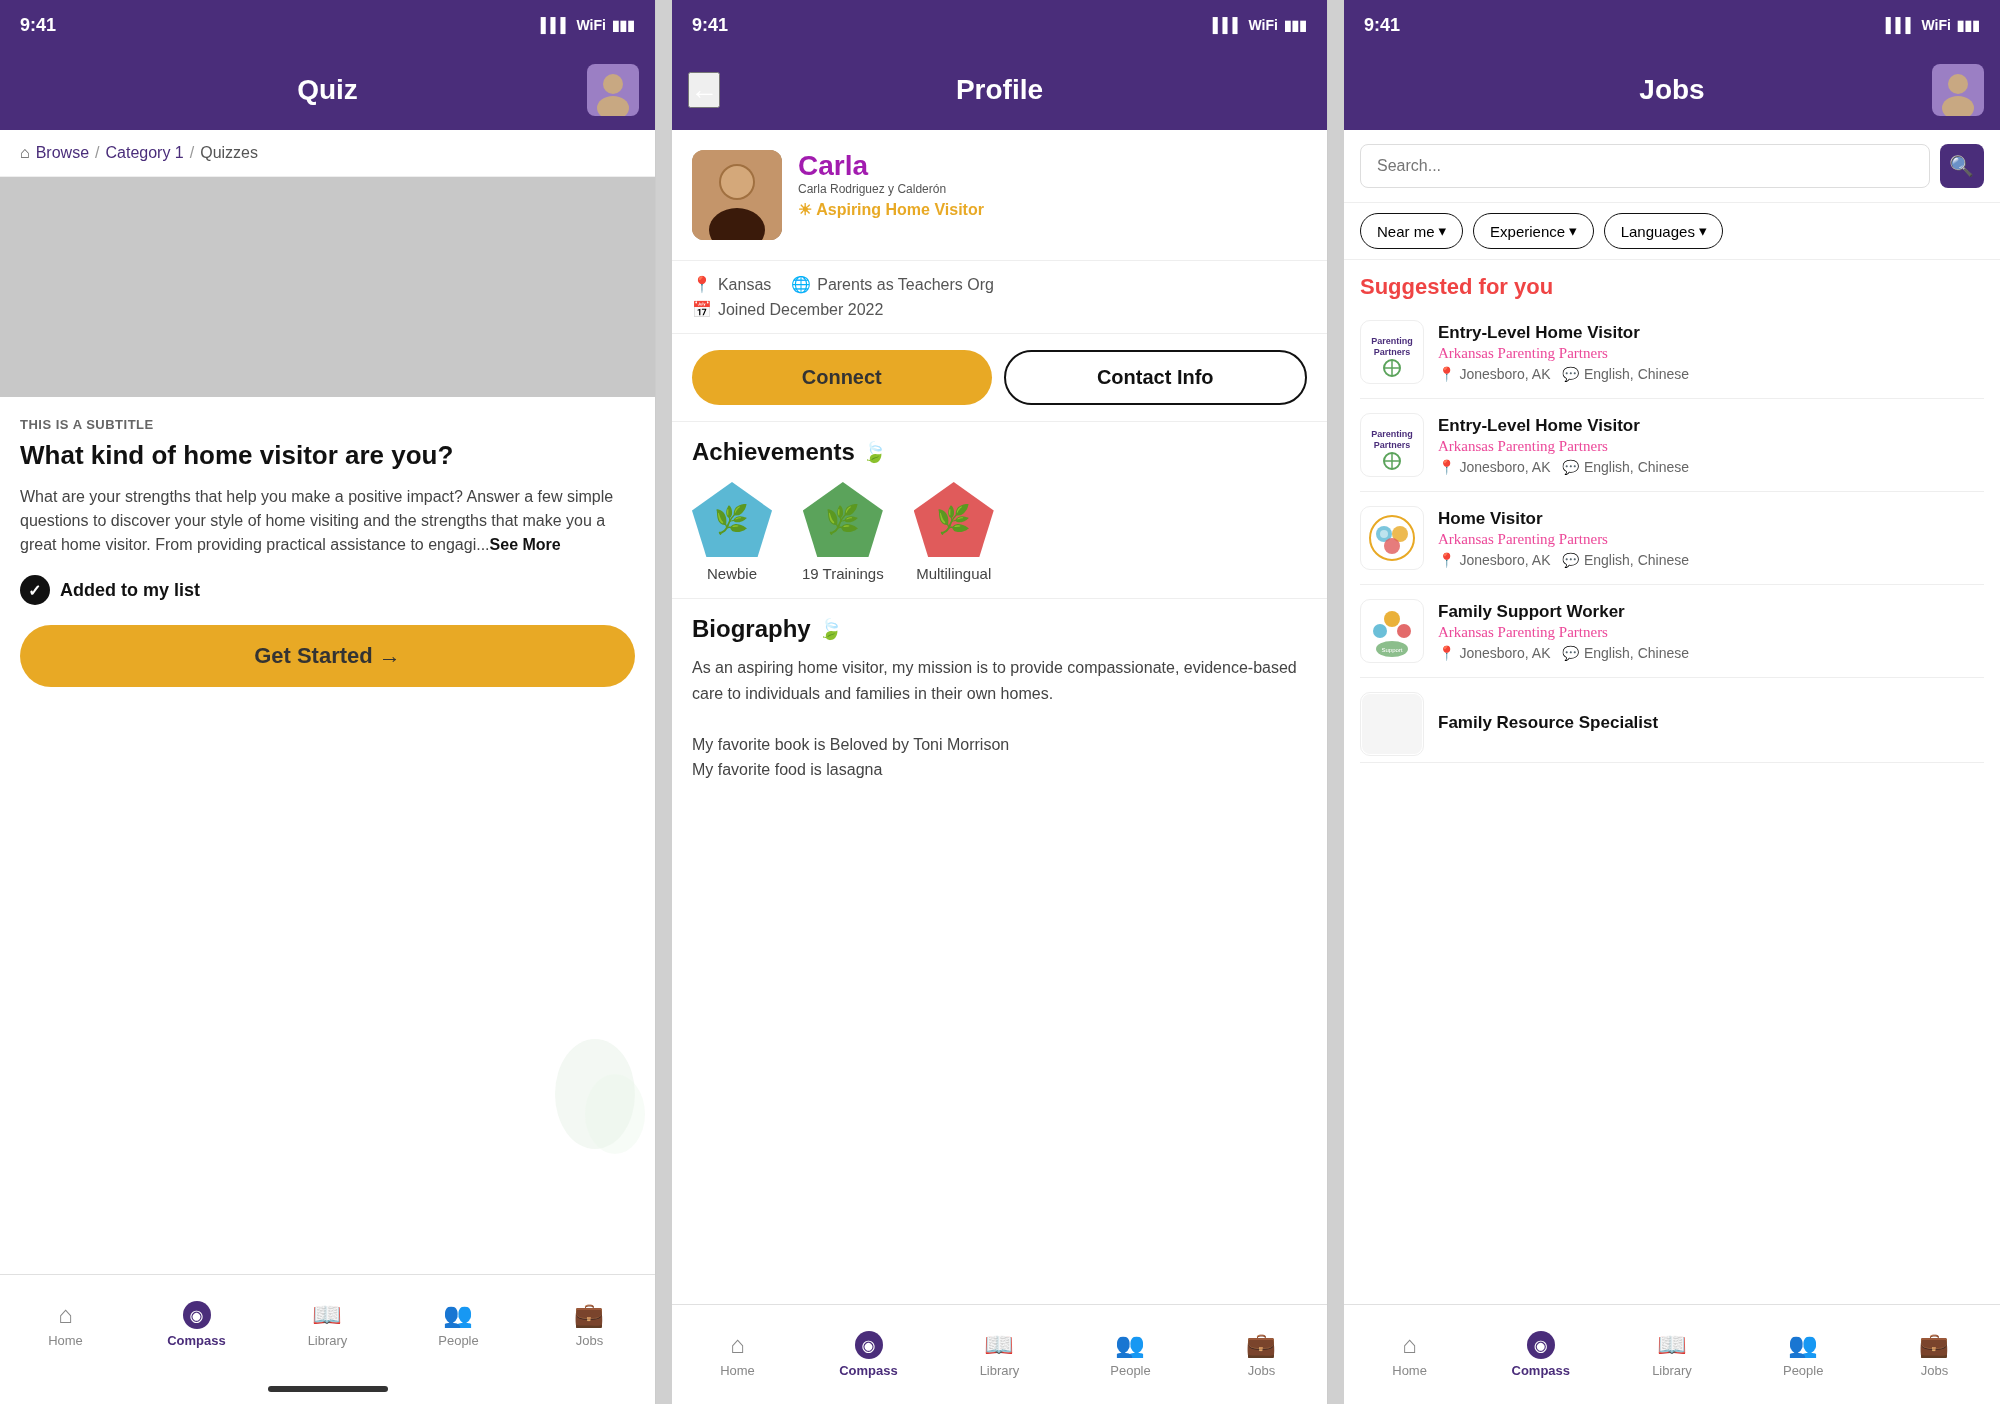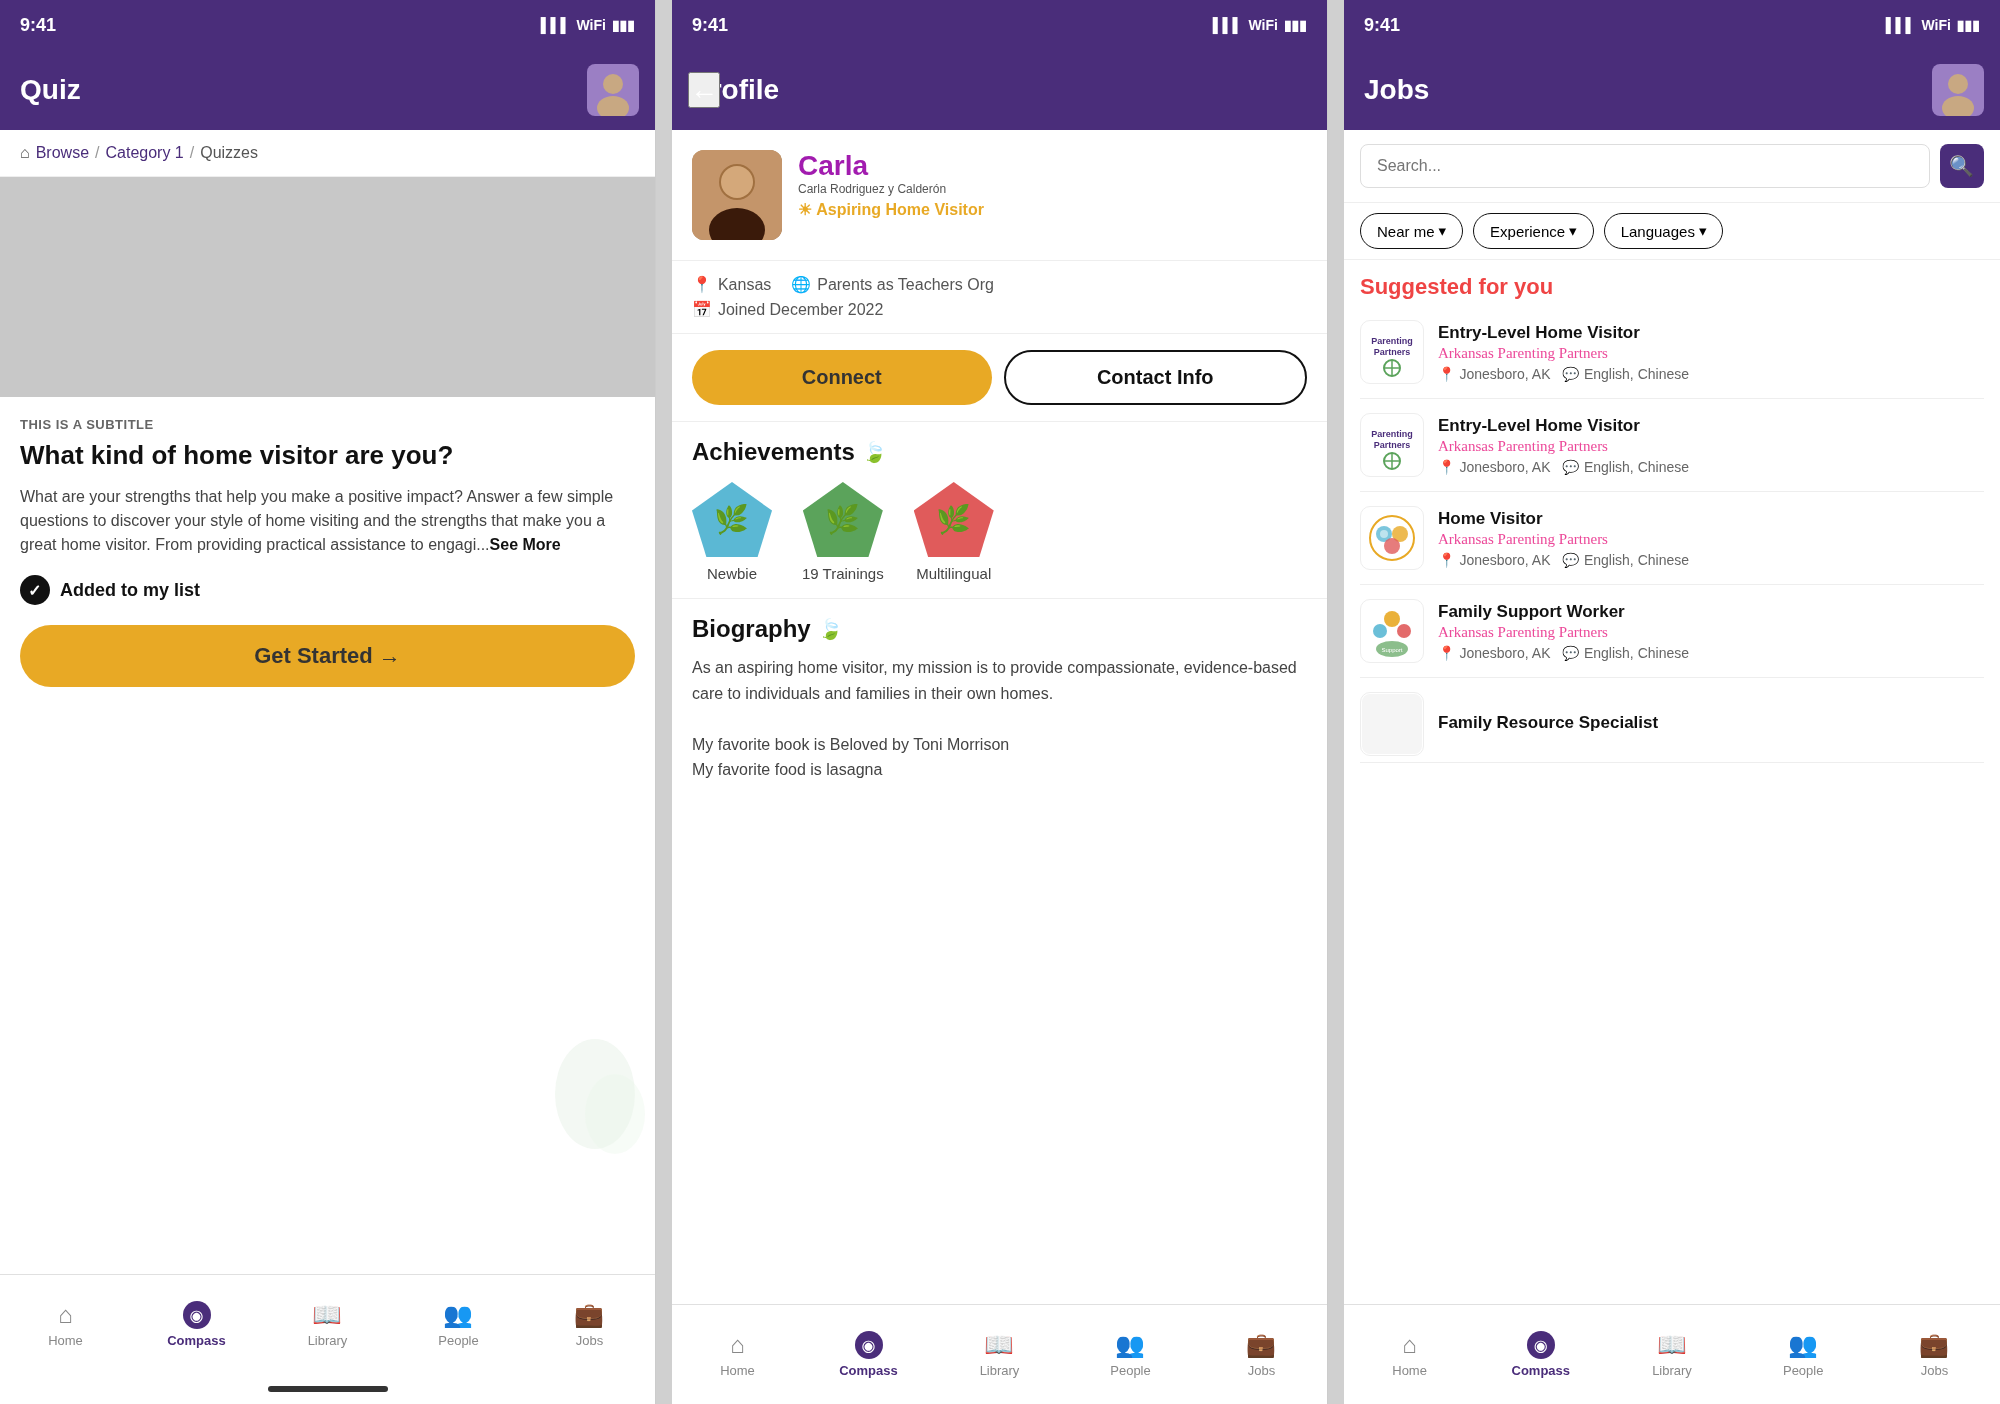--- a/index.html
+++ b/index.html
@@ -44,20 +44,21 @@
     }
     .status-bar .time { font-size: 18px; font-weight: 700; }
     .status-icons { display: flex; align-items: center; gap: 6px; font-size: 14px; }
 
     
     .header {
       background: #4a2d7a;
       color: #fff;
       display: flex;
       align-items: center;
+      justify-content: center;
       padding: 10px 20px;
       height: 80px;
       position: relative;
     }
     .header-title {
       font-size: 28px;
       font-weight: 700;
       color: #fff;
     }
     .header-avatar {

